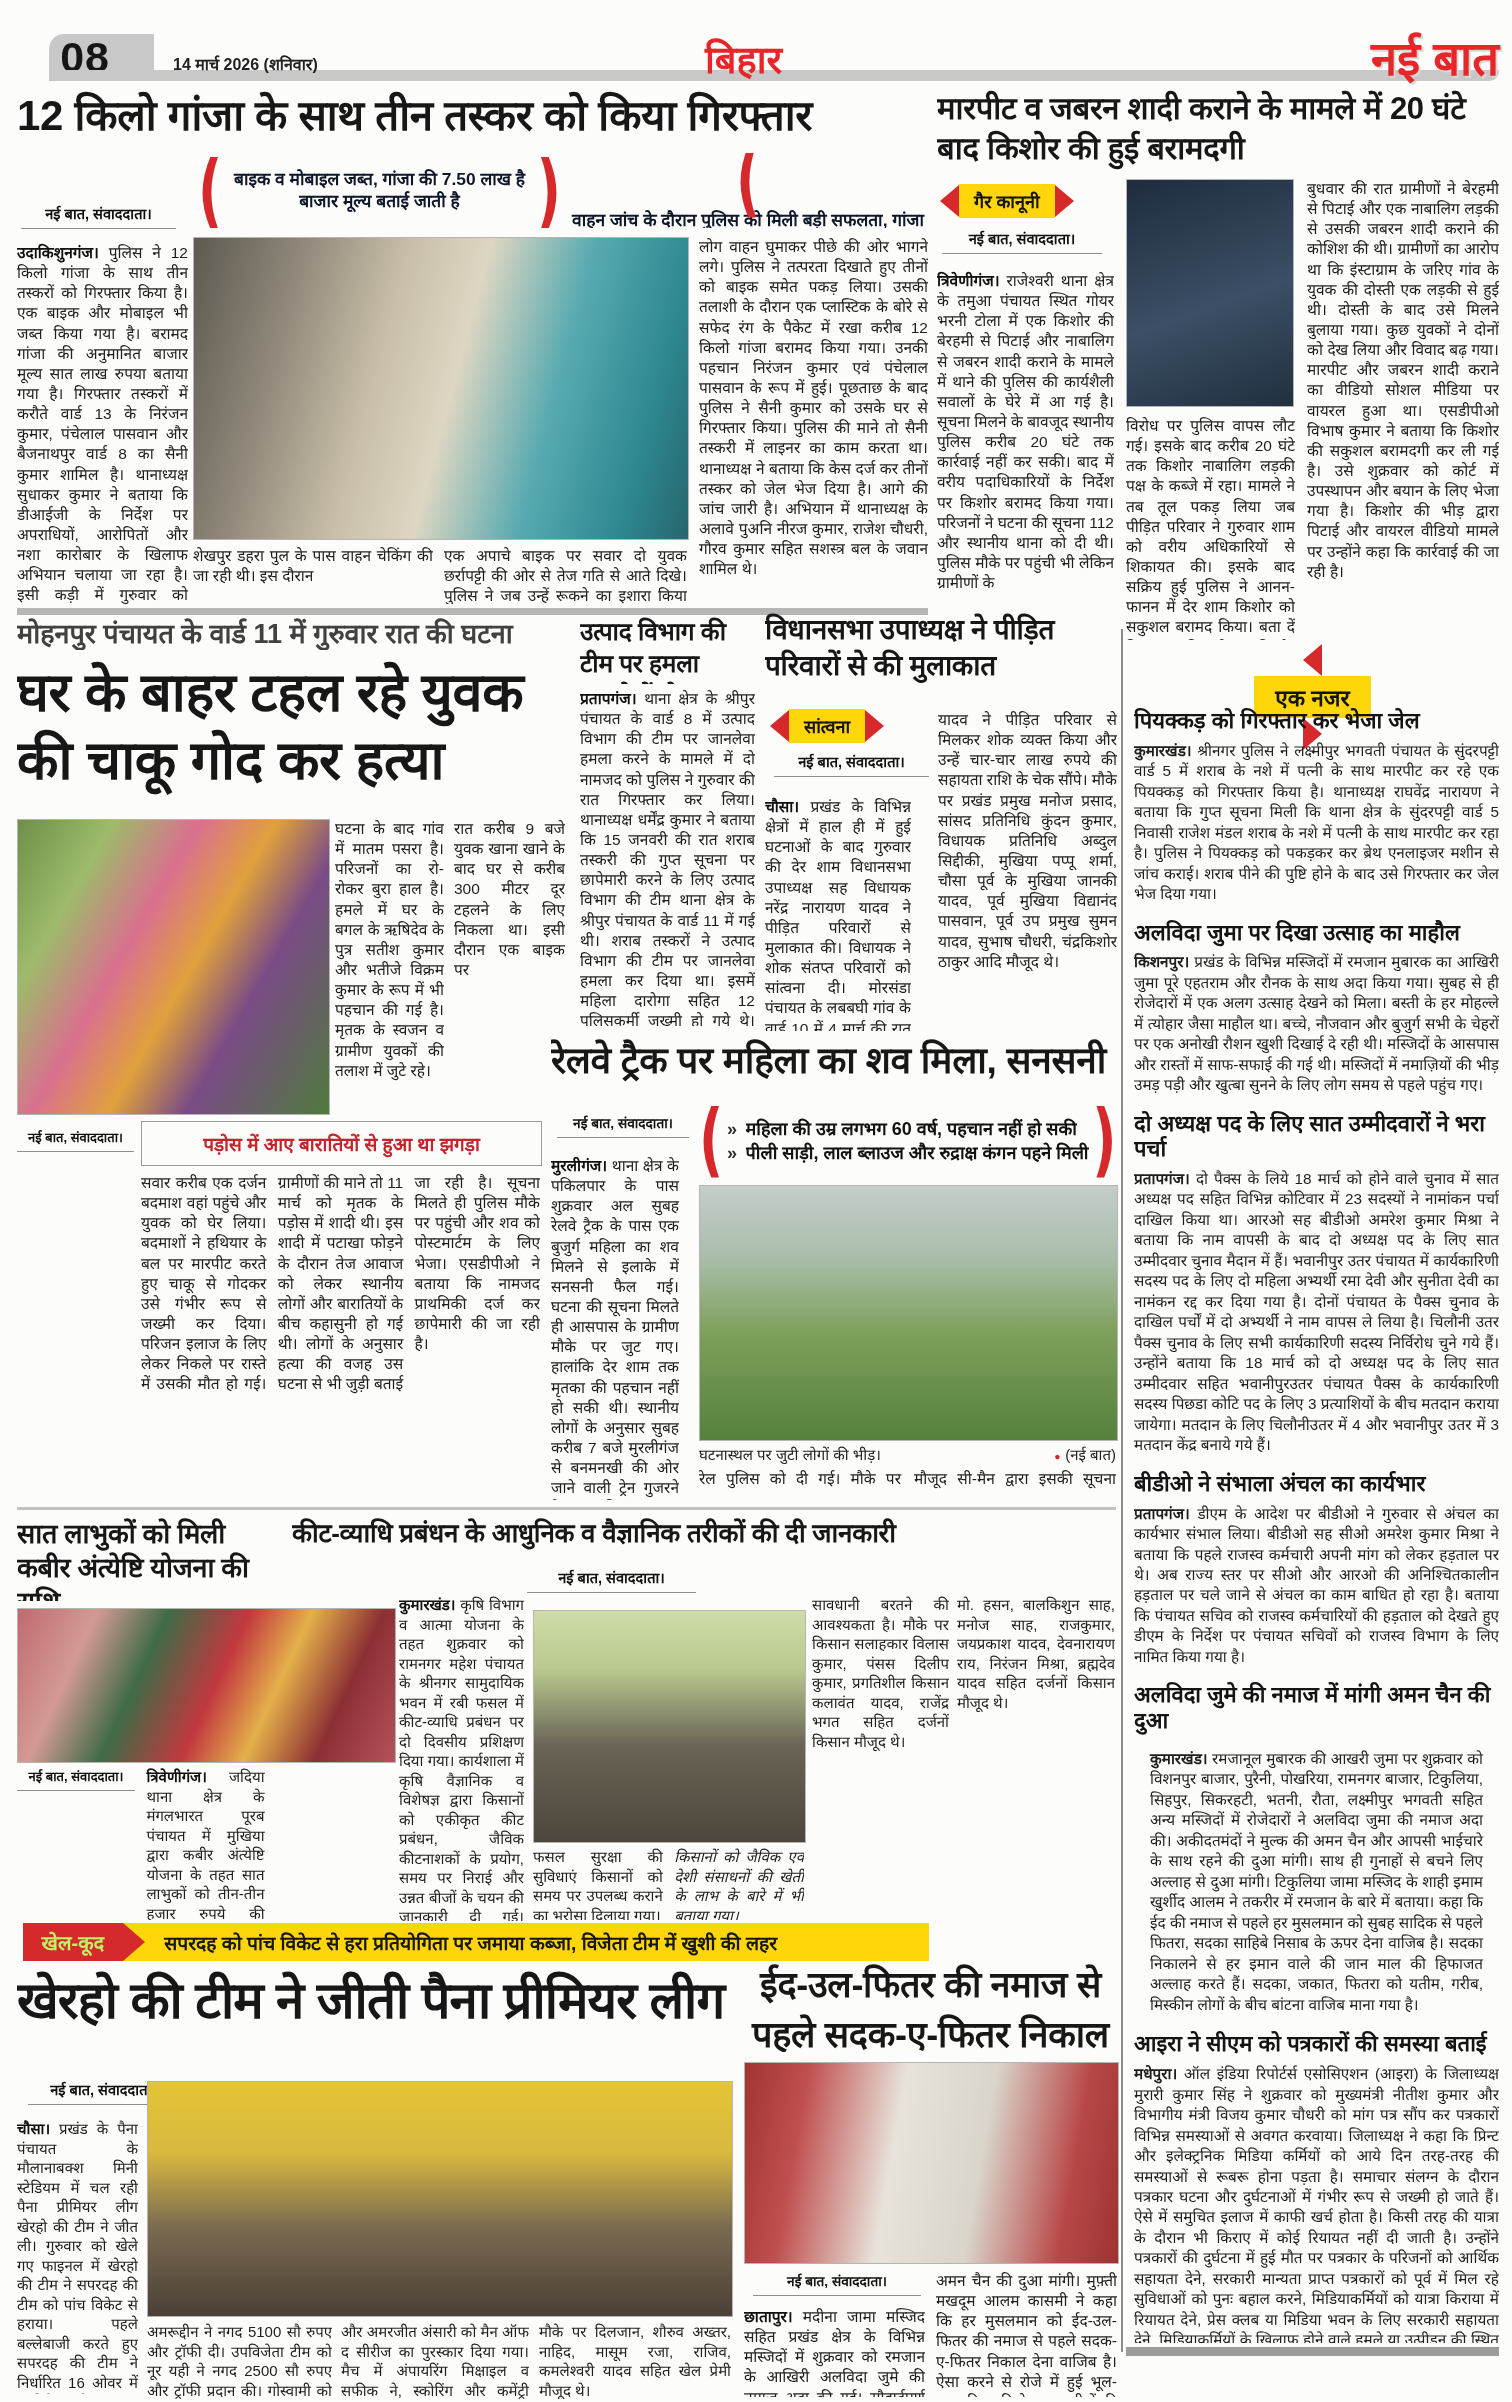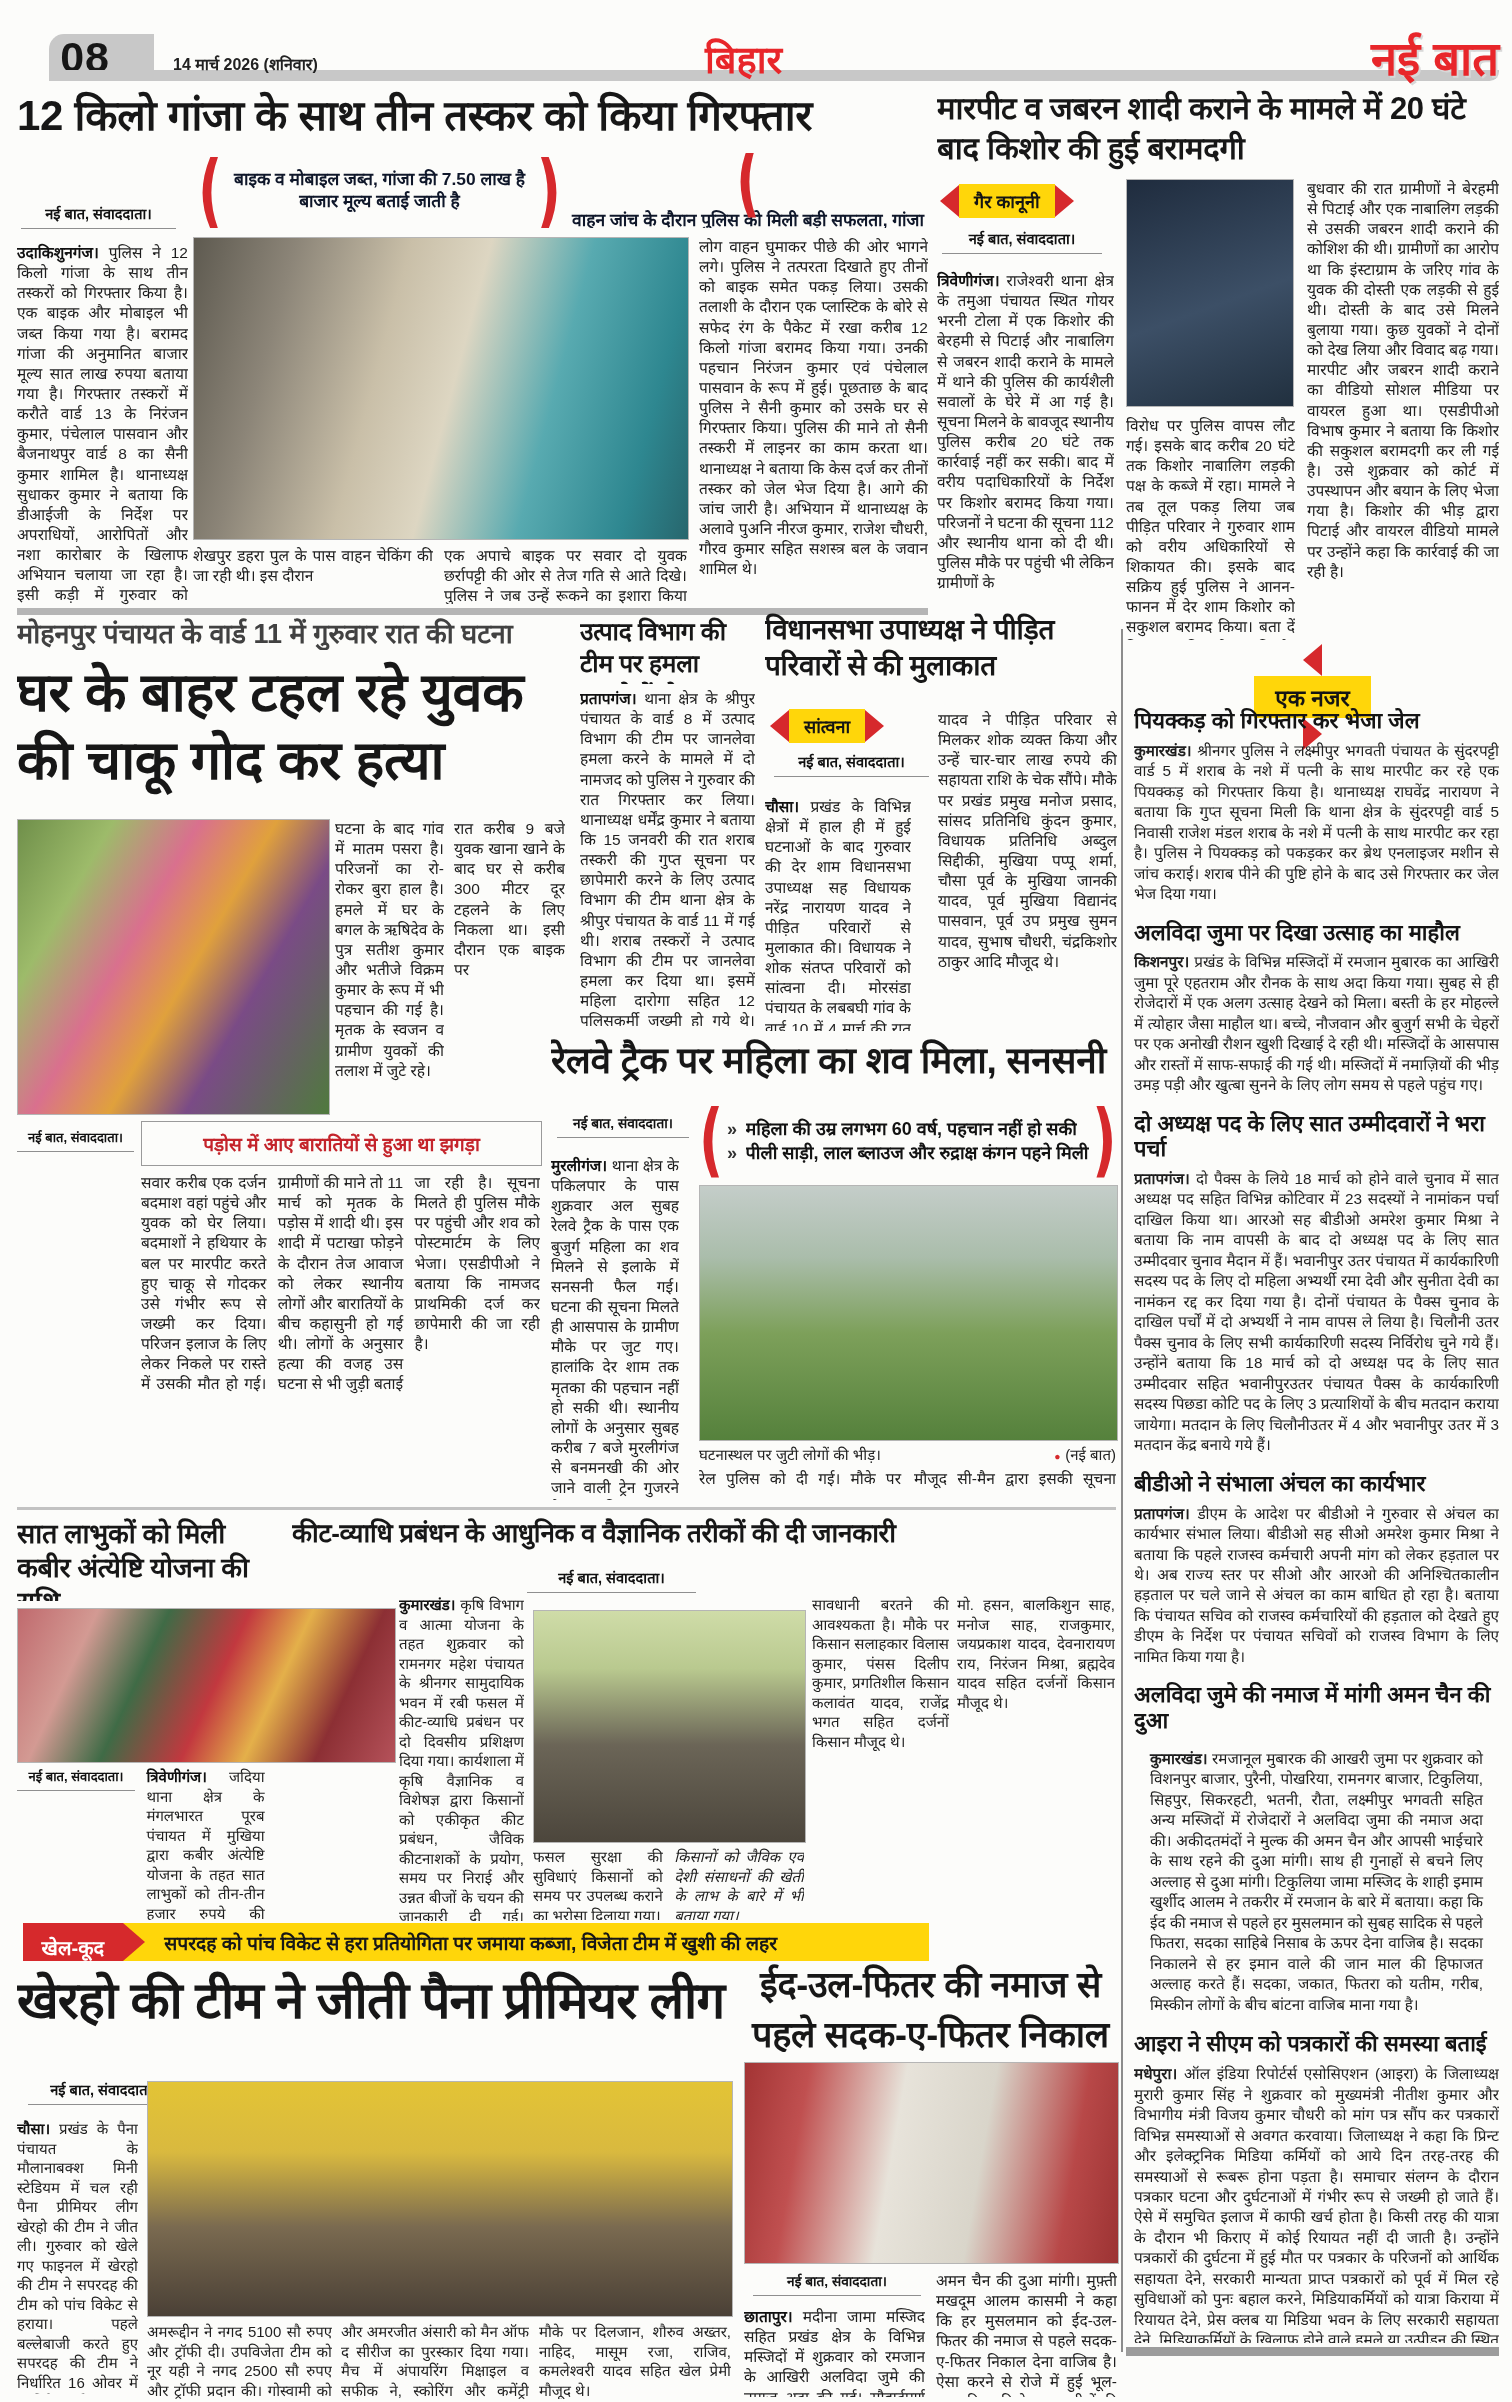--- a/index.html
+++ b/index.html
@@ -30,22 +30,22 @@
   .paren-l::before{content:"(";}
   .paren-r::before{content:")";}
   .qtext{flex:1;font-size:17.4px;font-weight:700;text-align:center;line-height:1.25;color:#0f172a;}
   
   .bul-col{display:flex;flex-direction:column;justify-content:center;gap:0;flex:1;}
   .bul-row{display:flex;gap:8.5px;align-items:baseline;}
   .bul-arrow::before{content:"\00BB";color:#333;font-weight:800;font-size:18px;}
   .bul-text{font-size:18px;font-weight:700;color:#121212;white-space:nowrap;overflow:hidden;}
   
   .strip{display:flex;align-items:stretch;height:38px;overflow:visible;}
-  .strip-label{background:#d6292c;color:#ffffff;font-weight:800;font-size:20px;display:flex;
-               align-items:flex-end;padding:0 19px;position:relative;flex:0 0 auto;}
+  .strip-label{background:#d6292c;color:#bef264;font-weight:800;font-size:20px;display:flex;
+               align-items:center;padding:0 19px;position:relative;flex:0 0 auto;}
   .strip-arrow{position:absolute;left:0;top:0;width:0;height:0;border-top:19px solid transparent;
                border-bottom:19px solid transparent;border-left:22.6px solid #d6292c;margin-left:100%;}
   .strip-text{background:#ffd60a;flex:1;display:flex;align-items:center;
               padding:0 13px 0 41px;font-weight:800;font-size:19.3px;color:#171717;overflow:hidden;white-space:nowrap;}
   
   .nj-title{font-size:22px;font-weight:800;color:#141414;margin:15px 0 7.5px;line-height:1.15;}
   .nj-body{font-size:15.3px;line-height:1.34;text-align:justify;color:#1e1e1e;}
   .nj-body b{font-weight:800;}
   .redbox-title{border:1.9px solid #9a9a9a;display:flex;align-items:center;justify-content:center;
                 font-weight:800;font-size:19px;color:#c4242b;text-align:center;overflow:hidden;}

